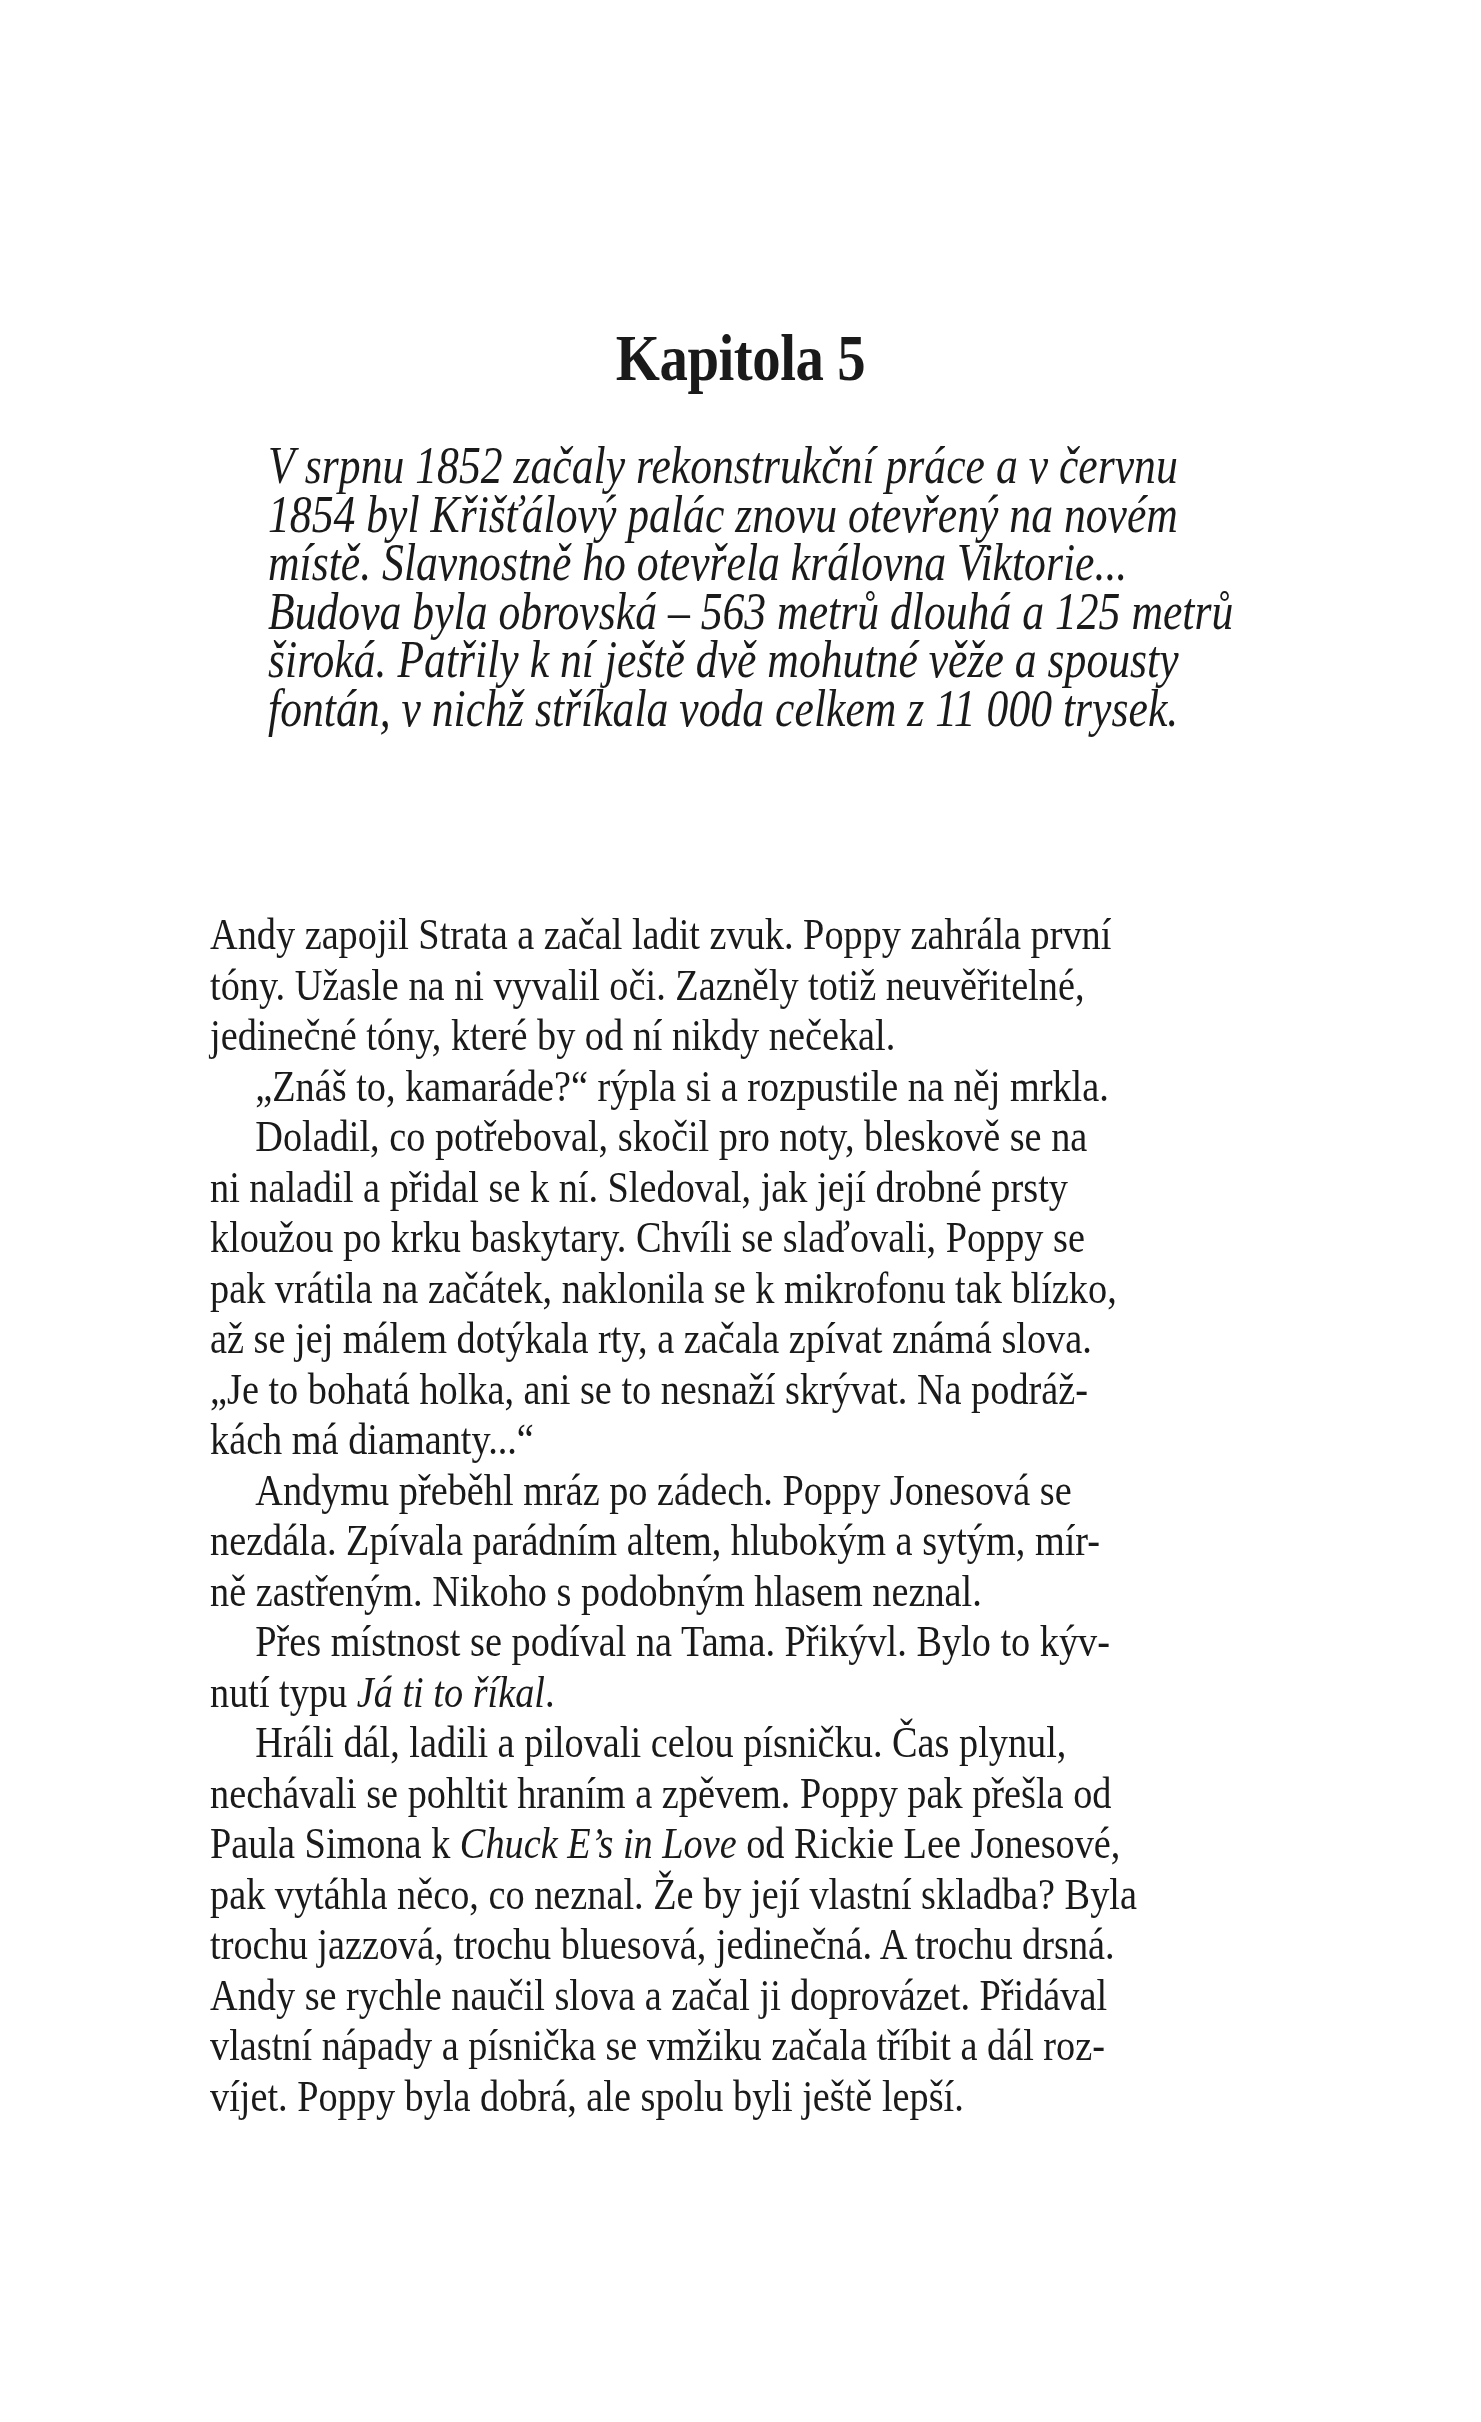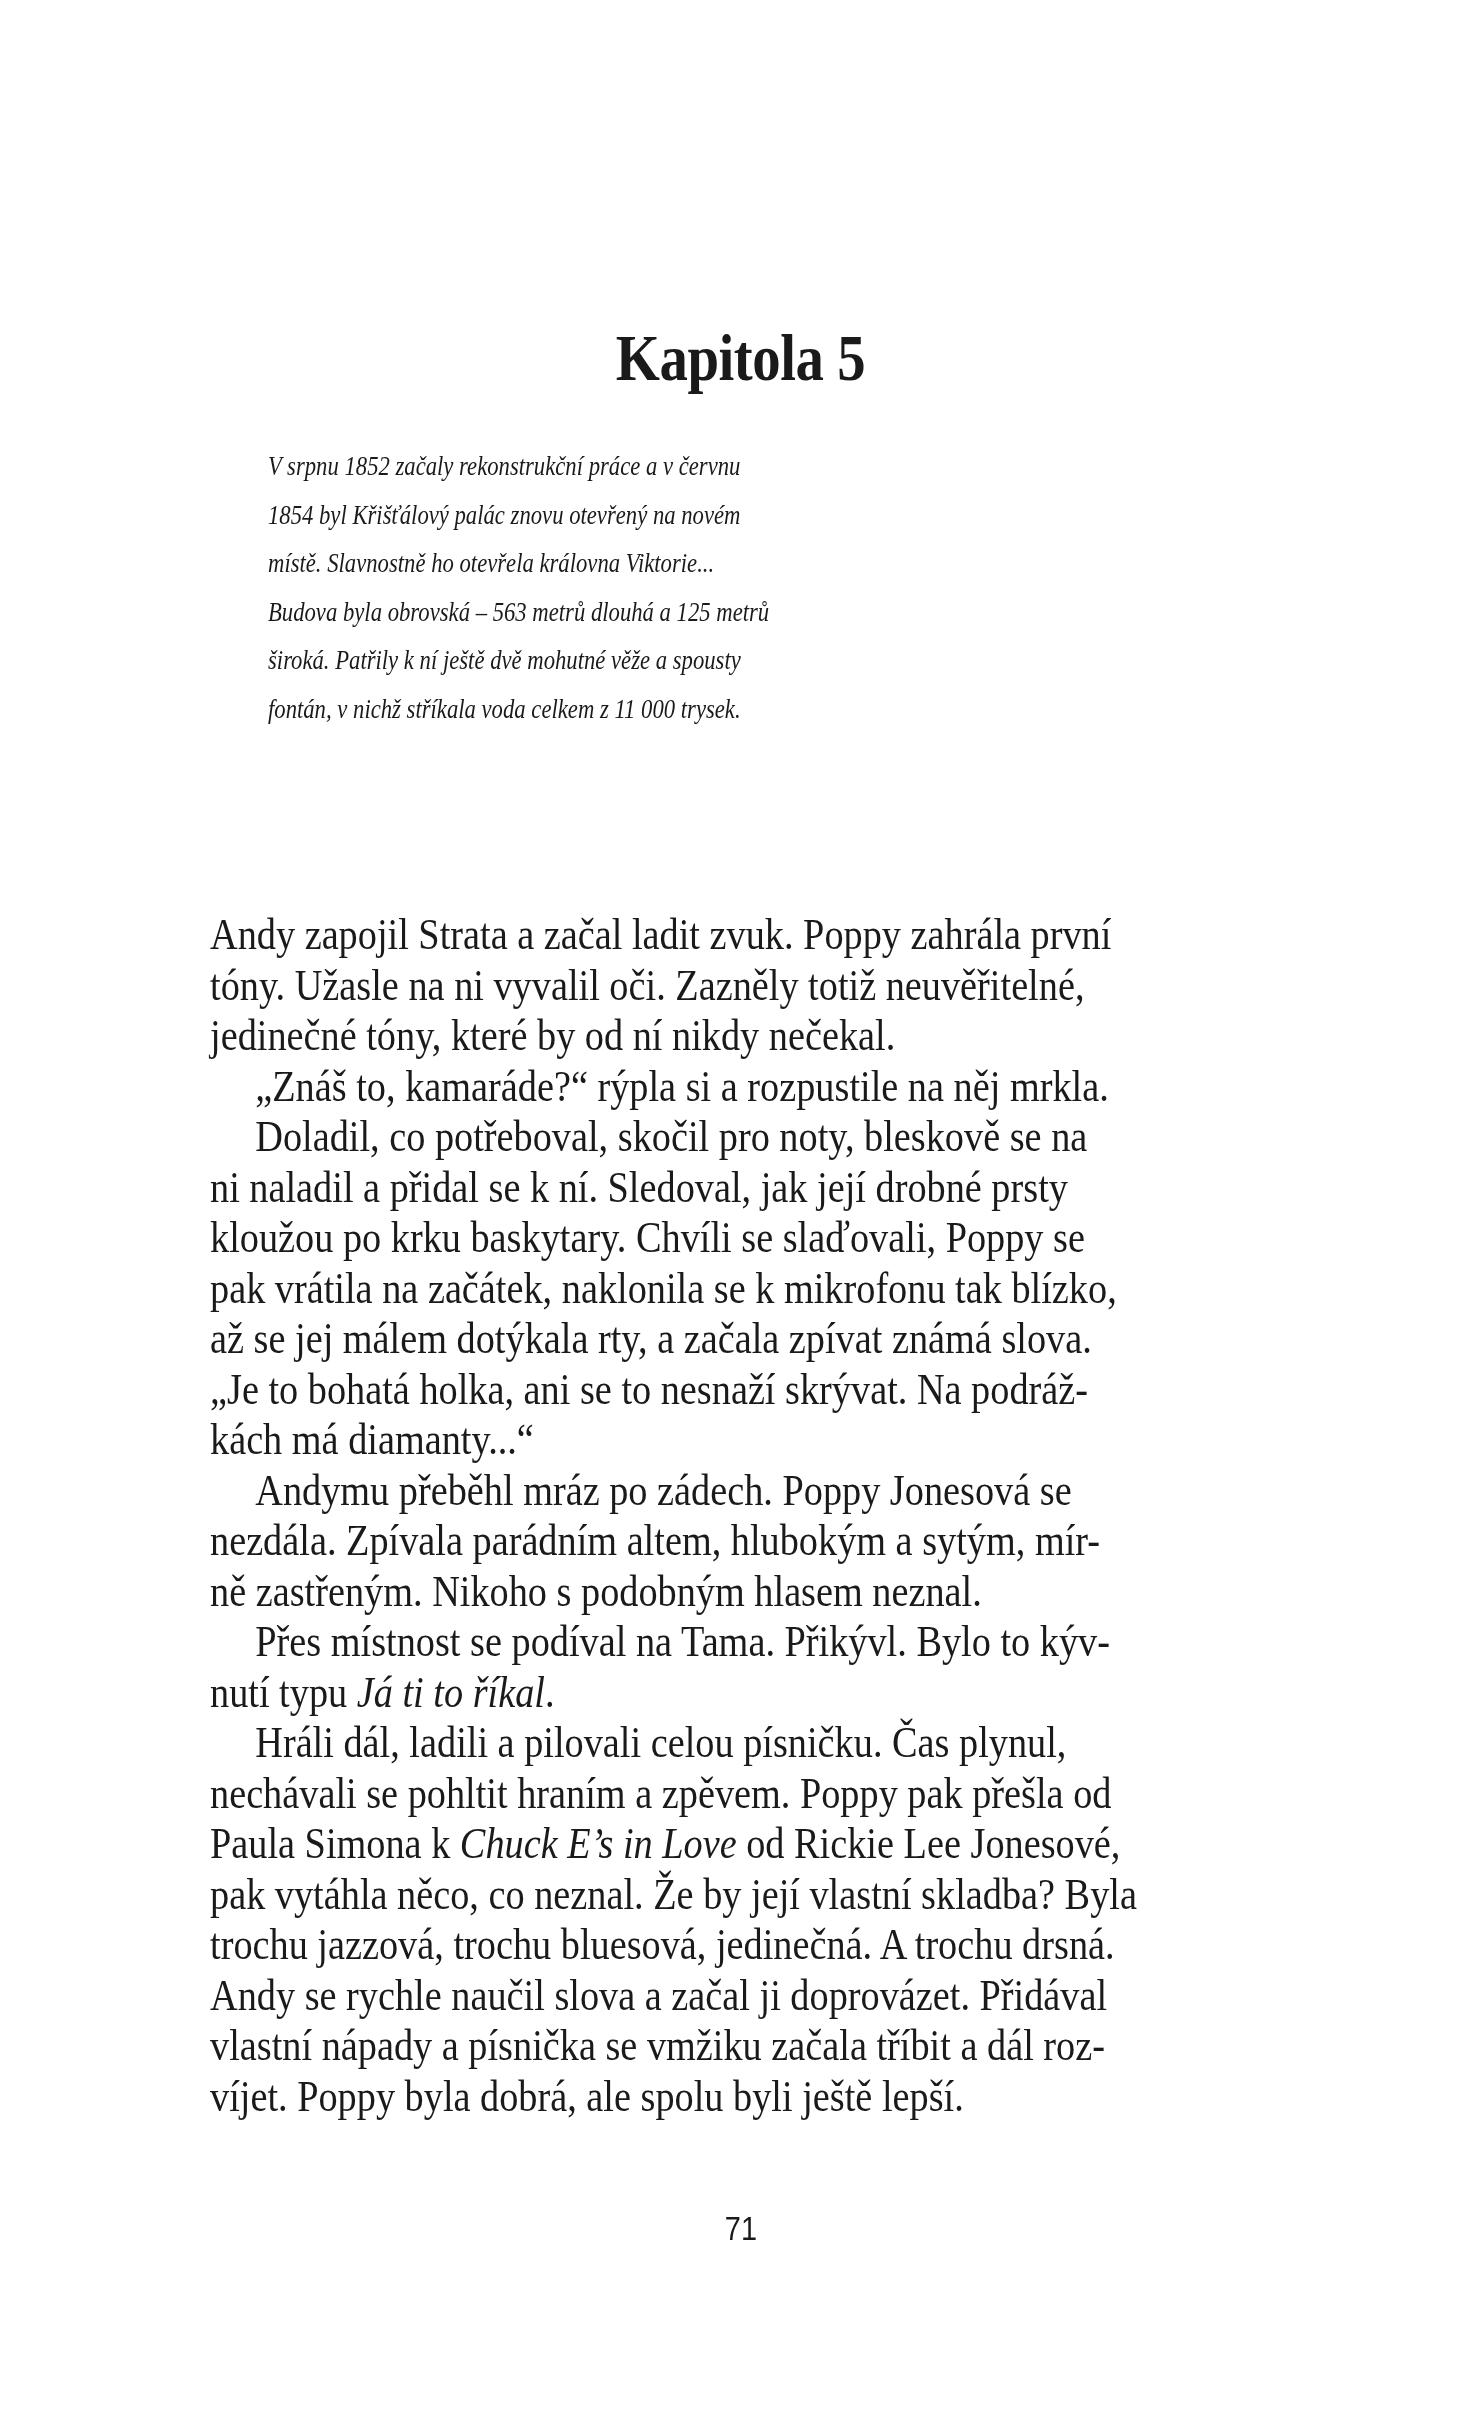--- a/index.html
+++ b/index.html
@@ -9,21 +9,21 @@
     position: absolute; left: 0; width: 1481px; top: 318px;
     text-align: center;
     font-family: "Liberation Serif", "DejaVu Serif", serif;
     font-weight: bold; font-size: 66px; line-height: 80px;
     transform: scaleX(0.86); transform-origin: center;
     letter-spacing: -0.5px;
   }
   .epigraph {
     position: absolute; left: 268px; top: 442px; width: 960px;
     font-family: "Liberation Serif", "DejaVu Serif", serif;
-    font-style: italic; font-size: 27px; line-height: 48.5px;
+    font-style: italic; font-size: 52px; line-height: 48.5px;
   }
   .epigraph .line { display: block; white-space: nowrap; transform: scaleX(0.84); transform-origin: left; }
   .source {
     position: absolute; left: 0; width: 1228px; top: 780px; text-align: right;
     font-family: "Liberation Serif", "DejaVu Serif", serif;
     font-size: 37px; line-height: 44px;
   }
   .source span { display: inline-block; transform: scaleX(0.88); transform-origin: right; }
   .body {
     position: absolute; left: 210px; top: 910px; width: 1070px;
@@ -76,16 +76,13 @@
       <span class="line indent">Hráli dál, ladili a pilovali celou písničku. Čas plynul,</span>
       <span class="line">nechávali se pohltit hraním a zpěvem. Poppy pak přešla od</span>
       <span class="line"><span>Paula Simona k </span><em>Chuck E’s in Love</em><span> od Rickie Lee Jonesové,</span></span>
       <span class="line">pak vytáhla něco, co neznal. Že by její vlastní skladba? Byla</span>
       <span class="line">trochu jazzová, trochu bluesová, jedinečná. A trochu drsná.</span>
       <span class="line">Andy se rychle naučil slova a začal ji doprovázet. Přidával</span>
       <span class="line">vlastní nápady a písnička se vmžiku začala tříbit a dál roz-</span>
       <span class="line">víjet. Poppy byla dobrá, ale spolu byli ještě lepší.</span>
     </div>
 
-  <div class="page-number">
-    <span>71</span>
-  </div>
 </div>
 
 </body></html>

